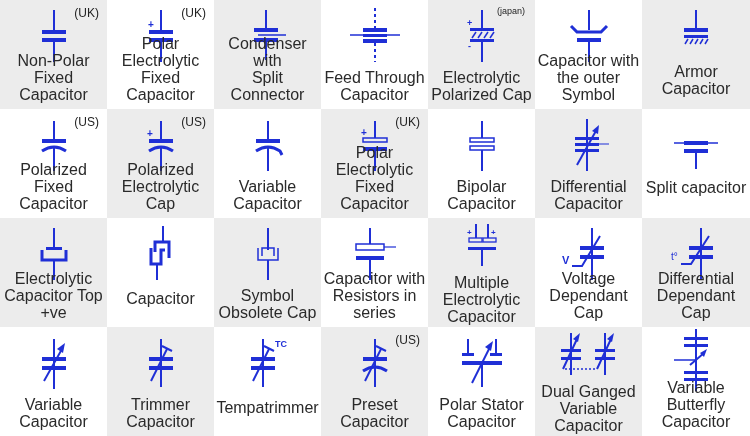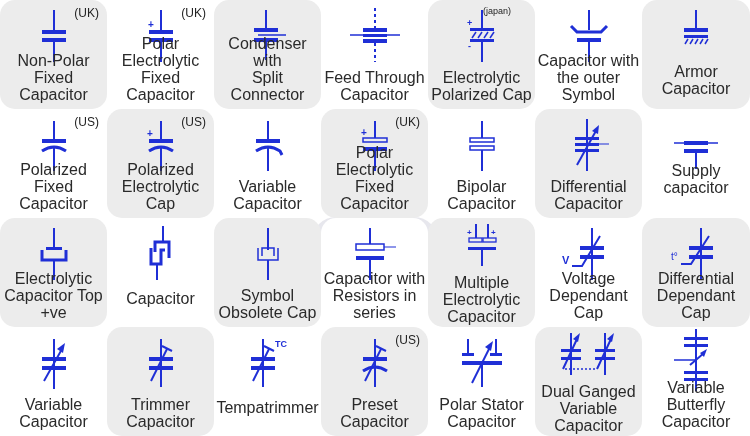--- a/index.html
+++ b/index.html
@@ -1,26 +1,26 @@
 <!DOCTYPE html>
 <html><head>
 <meta charset="utf-8">
 <style>
   html,body{margin:0;padding:0;background:#fff;}
   body{width:750px;height:436px;overflow:hidden;position:relative;font-family:"Liberation Sans",sans-serif;}
   .grid{position:absolute;left:0;top:0;width:750px;height:436px;display:grid;
         grid-template-columns:107px 107px 107px 107px 107px 107px 108px;
         grid-template-rows:109px 109px 109px 109px;}
-  .cell{position:relative;overflow:hidden;border-radius:15px;}
+  .cell{position:relative;overflow:hidden;}
   .cell.g{background:#ececec;}
   .cell.w{background:#ffffff;}
   .sym{position:absolute;left:0;top:4px;width:100%;height:62px;}
   .sym svg{display:block;margin:0 auto;}
   .tag{position:absolute;top:6px;right:8px;font-size:12px;color:#222;}
-  .tag.small{font-size:9px;top:6px;right:24px;}
+  .tag.small{font-size:9px;top:6px;right:10px;}
   .lbl{position:absolute;left:0;right:0;bottom:6px;text-align:center;font-size:16px;line-height:17px;color:#2a2a2a;}
   .lbl span{display:block;}
   .wm{position:absolute;left:0;top:0;pointer-events:none;}
 </style>
 </head>
 <body>
 
 <svg class="wm" width="750" height="436" viewBox="0 0 750 436">
   <g fill="none" stroke="#c9c9d6" stroke-opacity="0.45" stroke-width="16" stroke-linecap="round">
     <path d="M300 300 C 230 250, 220 130, 300 90 C 340 70, 420 70, 460 100 C 530 150, 520 250, 450 300"></path>
@@ -257,21 +257,21 @@
   <div class="cell w">
     <div class="sym">
         <svg width="60" height="62" viewBox="0 0 60 62" stroke="#1f2fd6" fill="#1f2fd6">
       <line x1="8" y1="30" x2="52" y2="30" stroke-width="1.5"></line>
           <rect x="18" y="28" width="24" height="4" stroke="none"></rect>
           <rect x="18" y="36" width="24" height="4" stroke="none"></rect>
           <line x1="30" y1="40" x2="30" y2="56" stroke-width="2"></line>
         </svg>
       </div>
     <div class="lbl" style="bottom:22px">
-        <span>Supply capacitor</span>
+        <span>Split capacitor</span>
       </div>
   </div>
 
   <div class="cell g">
     <div class="sym">
         <svg width="60" height="62" viewBox="0 0 60 62" stroke="#1f2fd6" fill="#1f2fd6">
       <line x1="30" y1="6" x2="30" y2="26" stroke-width="2"></line>
           <rect x="22" y="25" width="16" height="3" stroke="none"></rect>
           <path d="M18 28 L18 38 L42 38 L42 28" fill="none" stroke-width="3"></path>
           <line x1="30" y1="38" x2="30" y2="58" stroke-width="2"></line>

